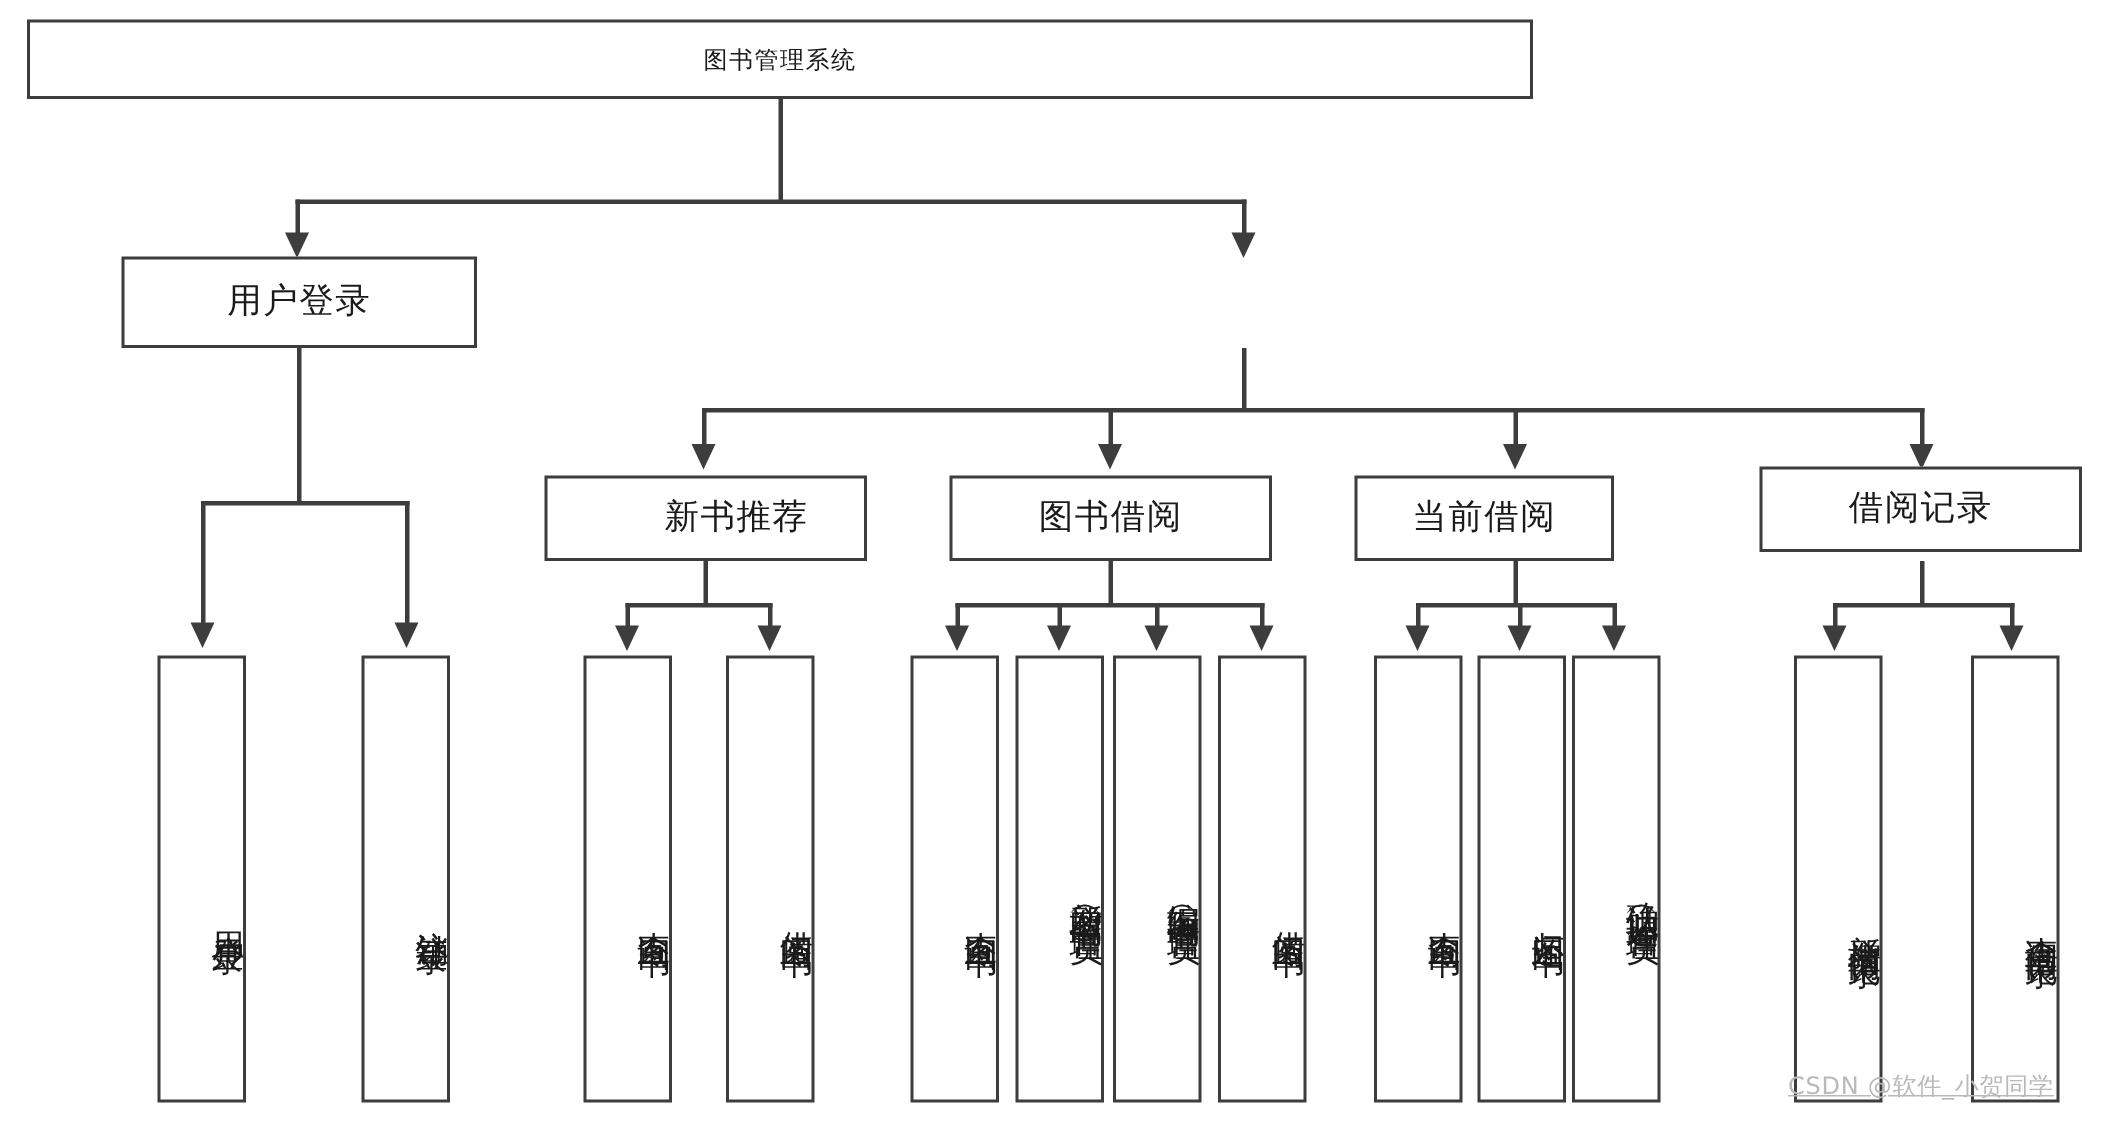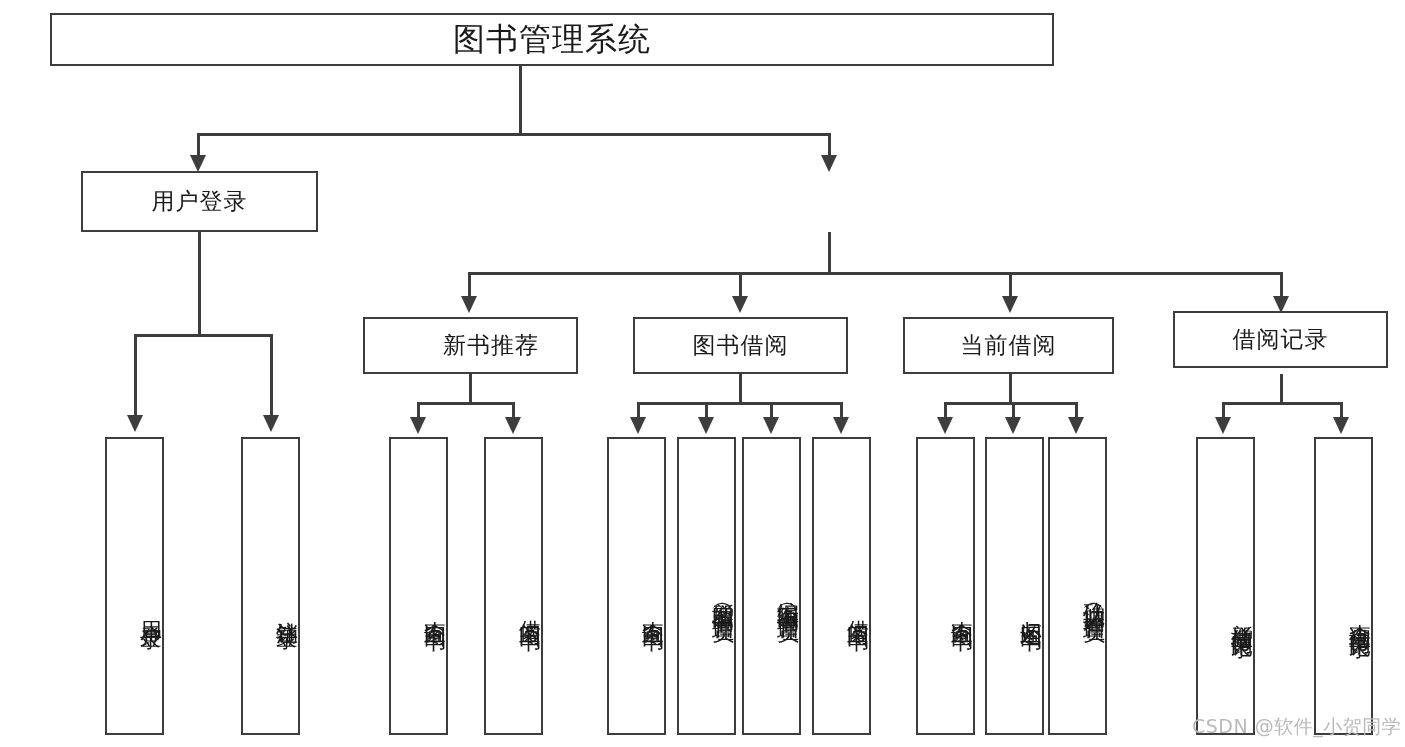--- a/index.html
+++ b/index.html
@@ -26,22 +26,21 @@
     align-items: center;
     justify-content: center;
     color: #1a1a1a;
   }
   .node.horiz {
     font-size: 23px;
     letter-spacing: 1px;
     line-height: 1.2;
   }
   .node.root {
-    font-size: 32px;
-    margin-left: 32px;
+    font-size: 16px;
   }
   .node.vert {
     writing-mode: vertical-rl;
     text-orientation: upright;
     font-size: 22px;
     letter-spacing: 3px;
     padding-top: 46px;
     align-items: flex-start;
     justify-content: center;
     line-height: 1.0;
@@ -62,23 +61,24 @@
     position: absolute;
     width: 0;
     height: 0;
     border-left: 8px solid transparent;
     border-right: 8px solid transparent;
     border-top: 17px solid #3d3d3d;
   }
   .watermark {
     position: absolute;
     color: #b9b9b9;
-    font-size: 19px;
+    font-size: 16px;
     white-space: nowrap;
     letter-spacing: 0.5px;
+    text-decoration: underline;
   }
 </style>
 </head>
 <body>
 
 <div id="canvas">
 
   <div class="node horiz root" style="left:18px; top:13px; width:1004px; height:53px;">图书管理系统</div>
 
   <div class="edge v" style="left:519px; top:66px; width:3px; height:68px;"></div>
@@ -105,21 +105,21 @@
   <div class="arrow" style="left:461px; top:296px;"></div>
   <div class="edge v" style="left:739px; top:272px; width:3px; height:27px;"></div>
   <div class="arrow" style="left:732px; top:296px;"></div>
   <div class="edge v" style="left:1009px; top:272px; width:3px; height:27px;"></div>
   <div class="arrow" style="left:1002px; top:296px;"></div>
   <div class="edge v" style="left:1280px; top:272px; width:3px; height:27px;"></div>
   <div class="arrow" style="left:1273px; top:296px;"></div>
 
   <div class="node horiz" style="left:363px; top:317px; width:215px; height:57px;padding-left:41px;">新书推荐</div>
   <div class="node horiz" style="left:633px; top:317px; width:215px; height:57px;">图书借阅</div>
-  <div class="node horiz" style="left:903px; top:317px; width:211px; height:57px;text-align:right;">当前借阅</div>
+  <div class="node horiz" style="left:903px; top:317px; width:173px; height:57px;text-align:right;">当前借阅</div>
   <div class="node horiz" style="left:1173px; top:311px; width:215px; height:57px;">借阅记录</div>
 
   <div class="edge v" style="left:469px; top:374px; width:3px; height:30px;"></div>
   <div class="edge h" style="left:417px; top:402px; width:98px; height:3px;"></div>
   <div class="edge v" style="left:417px; top:402px; width:3px; height:18px;"></div>
   <div class="arrow" style="left:410px; top:417px;"></div>
   <div class="edge v" style="left:512px; top:402px; width:3px; height:18px;"></div>
   <div class="arrow" style="left:505px; top:417px;"></div>
 
   <div class="edge v" style="left:739px; top:374px; width:3px; height:30px;"></div>

